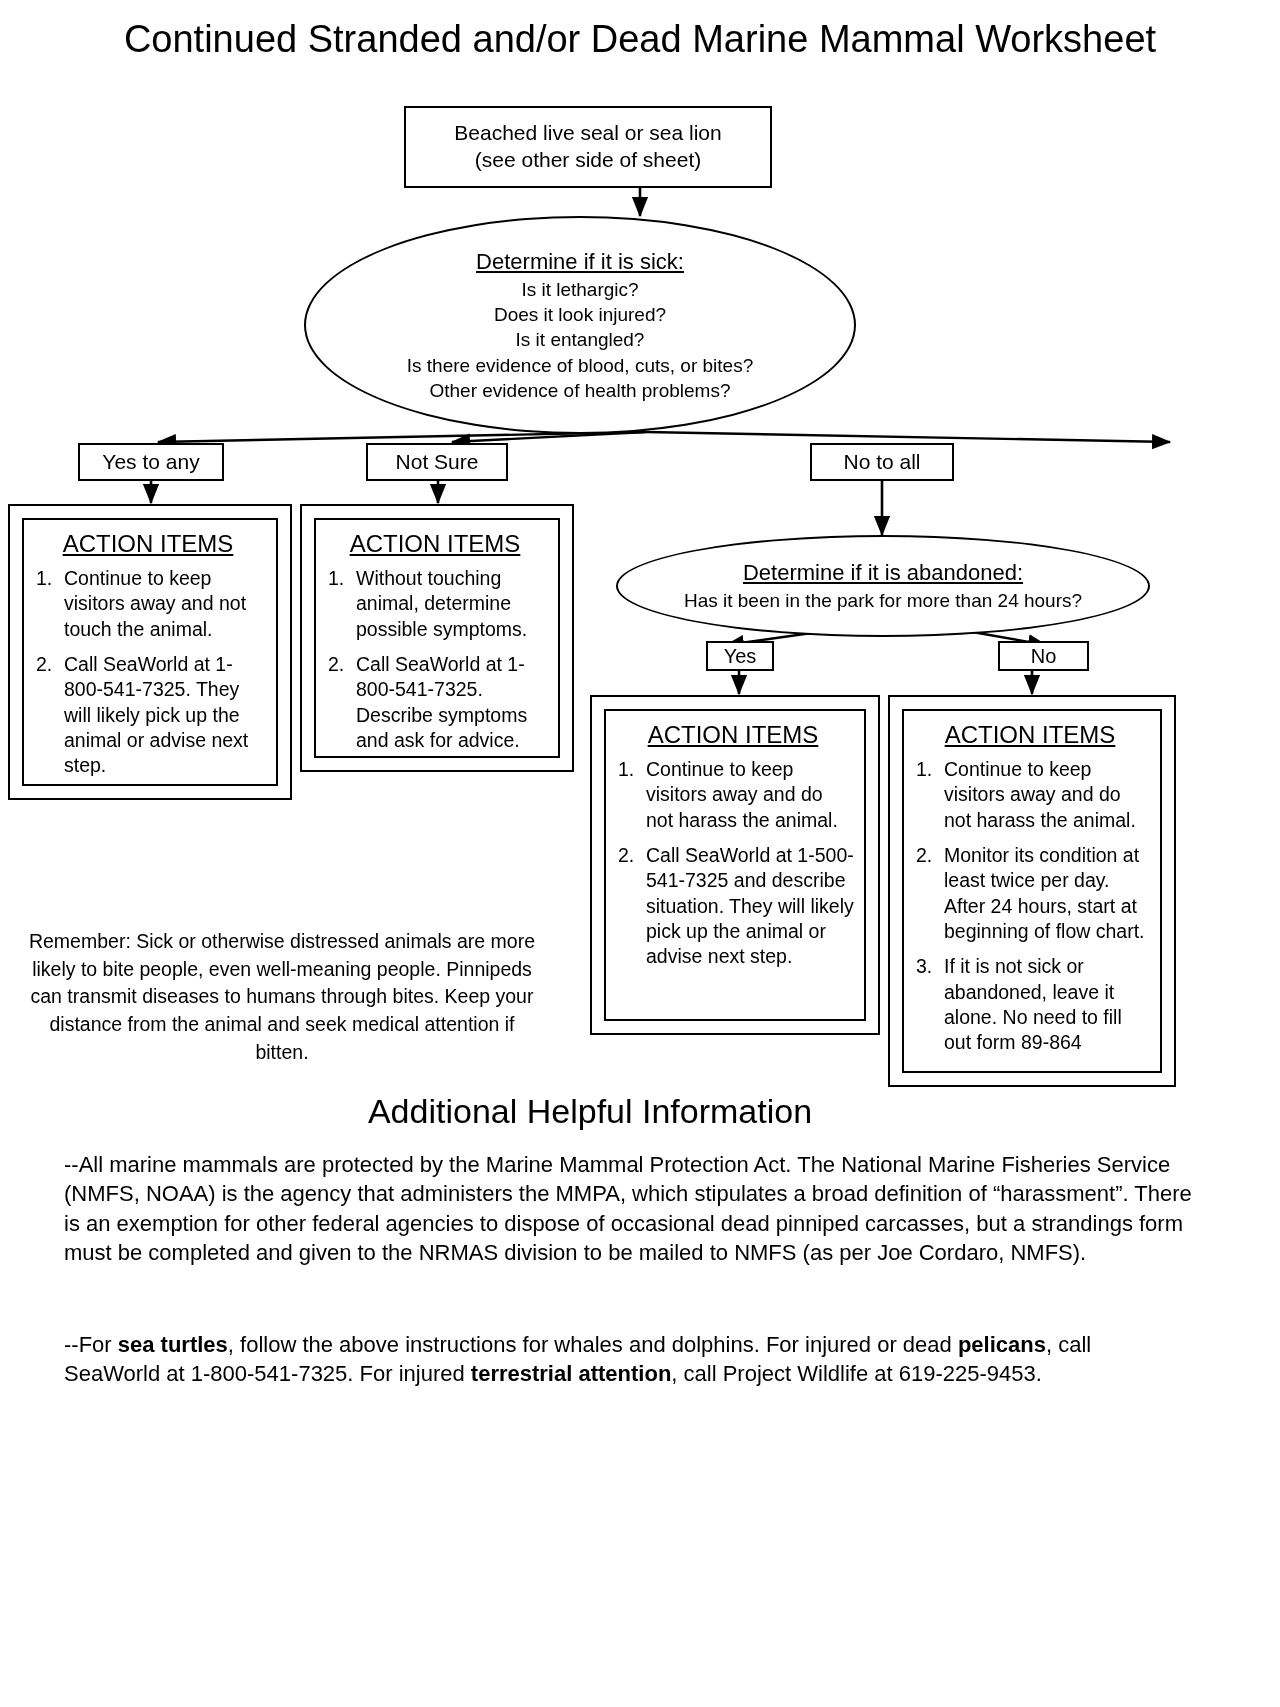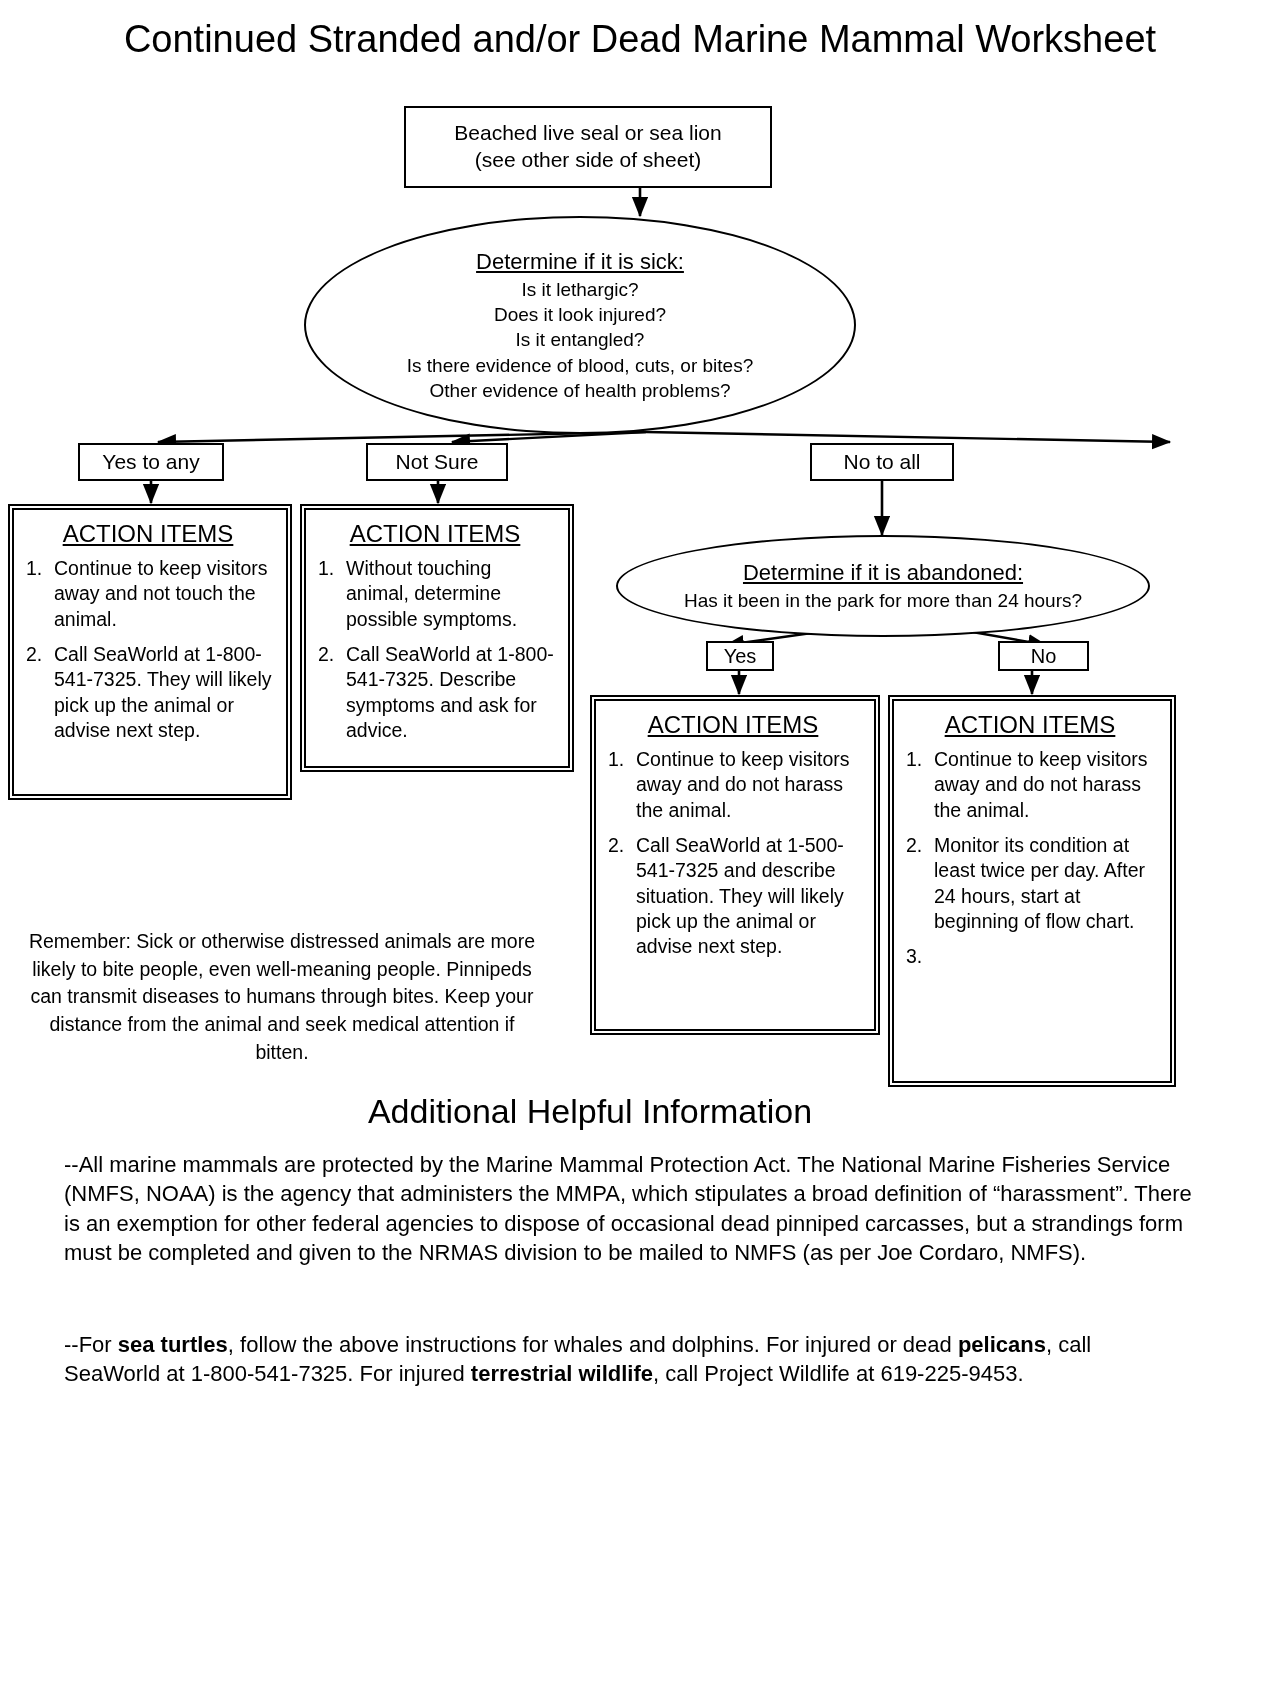--- a/index.html
+++ b/index.html
@@ -77,21 +77,21 @@
   .oval .oval-head {
     text-decoration: underline;
     font-size: 22px;
     margin-bottom: 1px;
   }
 
   
   .action-panel {
     border: 2px solid #000;
     background: #fff;
-    padding: 2px;
+    padding: 12px;
   }
   .action-inner {
     border: 2px solid #000;
     height: 100%;
     box-sizing: border-box;
     padding: 8px 10px 8px 6px;
     background: #fff;
   }
   .action-head {
     text-align: center;
@@ -264,24 +264,25 @@
       <li>
         <span class="num">1.</span>
         <span class="txt">Continue to keep visitors away and do not harass the animal.</span>
       </li>
       <li>
         <span class="num">2.</span>
         <span class="txt">Monitor its condition at least twice per day.  After 24 hours, start at beginning of flow chart.</span>
       </li>
       <li>
         <span class="num">3.</span>
+        <span class="txt">If it is not sick or abandoned, leave it alone.  No need to fill out form 89-864</span>
       </li>
     </ul>
   </div>
 </div>
 
 <div class="abs" id="section-title">Additional Helpful Information</div>
 
 <div class="abs body-par" id="par-mmpa">--All marine mammals are protected by the Marine Mammal Protection Act.  The National Marine Fisheries Service (NMFS, NOAA) is the agency that administers the MMPA, which stipulates a broad definition of “harassment”.  There is an exemption for other federal agencies to dispose of occasional dead pinniped carcasses, but a strandings form must be completed and given to the NRMAS division to be mailed to NMFS (as per Joe Cordaro, NMFS).</div>
 
 <div class="abs body-par" id="par-turtles">
-  <span>--For </span><span class="bold">sea turtles</span><span>, follow the above instructions for whales and dolphins.  For injured or dead </span><span class="bold">pelicans</span><span>, call SeaWorld at 1-800-541-7325.  For injured </span><span class="bold">terrestrial wildlife</span><span>, call Project Wildlife at 619-225-9453.</span>
+  <span>--For </span><span class="bold">sea turtles</span><span>, follow the above instructions for whales and dolphins.  For injured or dead </span><span class="bold">pelicans</span><span>, call SeaWorld at 1-800-541-7325.  For injured </span><span class="bold">terrestrial attention</span><span>, call Project Wildlife at 619-225-9453.</span>
 </div>
 
 </body></html>

